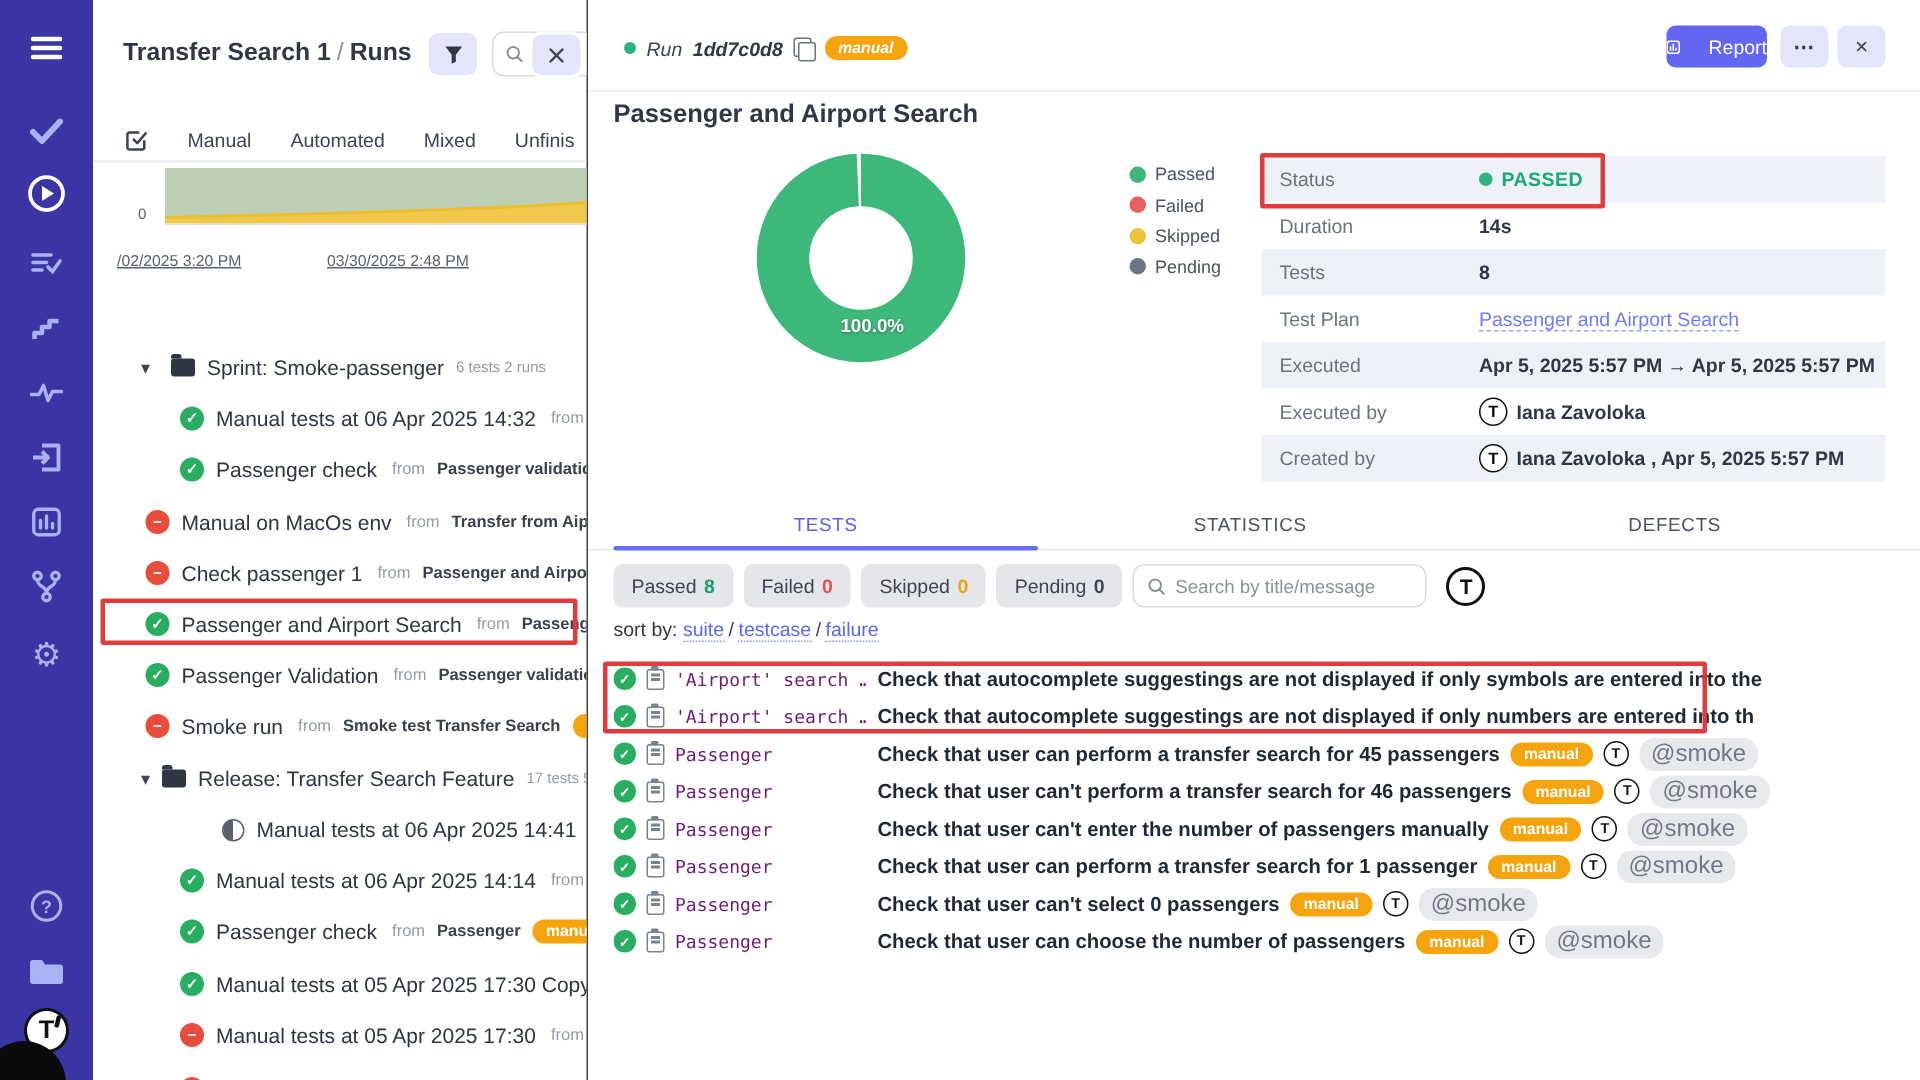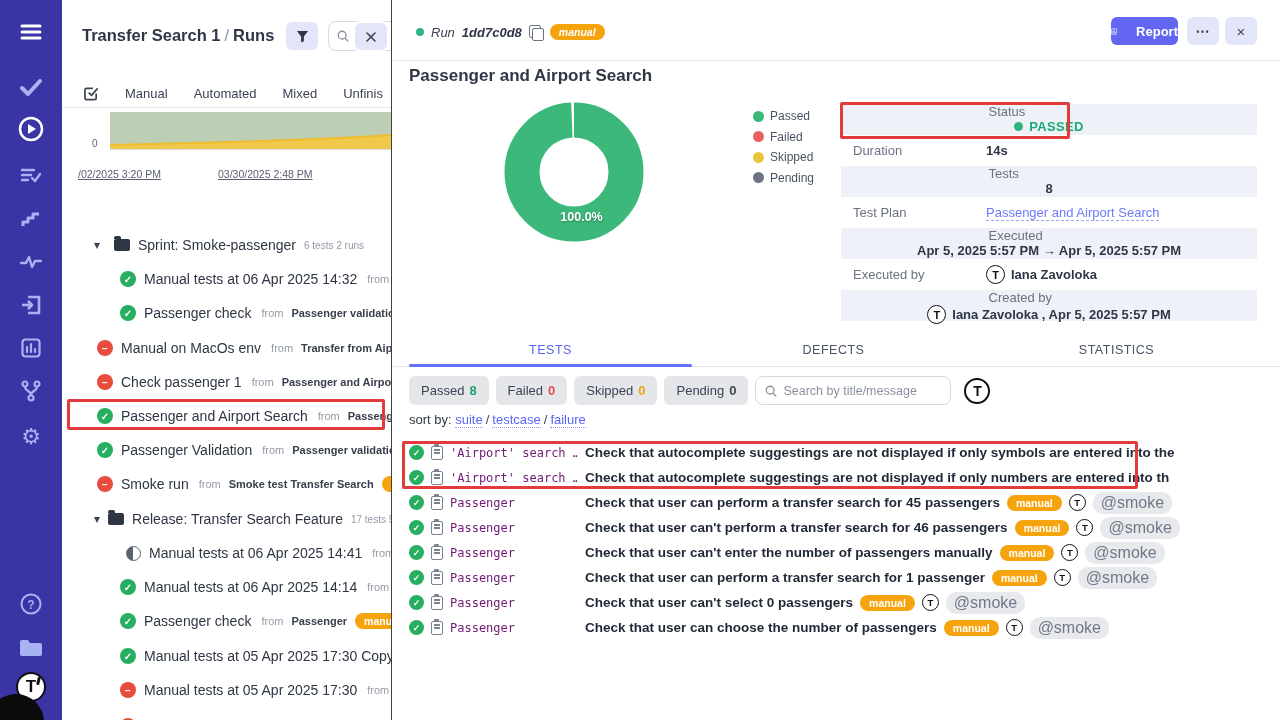--- a/index.html
+++ b/index.html
@@ -56,37 +56,37 @@
   
   .main { position:absolute; left:393px; top:0; width:887px; height:720px; background:#fff; }
   .topbar { position:absolute; left:0; top:0; width:887px; height:61px; border-bottom:1px solid #e8eaef; }
   .run-line { position:absolute; left:23px; top:24px; display:flex; align-items:center; gap:7px; font-size:13px; color:#3c4354;font-style:italic;}
   .dot-green { width:8px; height:8px; border-radius:50%; background:#2eb47c; }
   .run-id { font-weight:bold; color:#2f3747; }
   .copy-ic { width:14px; height:14px; position:relative; }
   .copy-ic:before,.copy-ic:after { content:""; position:absolute; width:10px; height:11px; border:1.5px solid #6b7280; border-radius:2px; background:#fff;}
   .copy-ic:before { left:0; top:0;} .copy-ic:after { left:3px; top:3px;}
   .btn-report { position:absolute; left:718px; top:17px; width:67px; height:28px; background:#6366f1; color:#fff;
-    border:none; border-radius:6px; font-size:13px; font-weight:bold; display:flex; align-items:center; justify-content:center; gap:19px; cursor:pointer;}
+    border:none; border-radius:6px; font-size:13px; font-weight:normal; display:flex; align-items:center; justify-content:center; gap:19px; cursor:pointer;}
   .btn-more { left:794px; top:17px; width:32px; height:28px; font-size:14px; color:#2f3747; font-weight:bold; letter-spacing:1px;}
   .btn-close { left:832px; top:17px; width:32px; height:28px; font-size:15px; color:#3c4354; }
   .page-title { position:absolute; left:16px; top:66px; font-size:17px; font-weight:bold; color:#2f3747; }
 
   
   .donut { position:absolute; left:108px; top:97px; }
   .donut-label { position:absolute; left:146px; top:210px; width:85px; text-align:center; color:#fff; font-weight:bold;
     font-size:12.5px; text-shadow:0 1px 2px rgba(0,0,0,.35); }
   .legend { position:absolute; left:360px; top:109px; display:flex; flex-direction:column; gap:6.5px; }
   .leg-item { display:flex; align-items:center; gap:6px; font-size:12px; color:#4a5263; }
   .leg-dot { width:11px; height:11px; border-radius:50%; flex:none;}
 
   
   .summary { position:absolute; left:448px; top:104px; width:416px; }
   .srow { display:flex; align-items:center; height:31px; font-size:13px; }
-  .srow.shade { background:#eef1f8;flex-direction:column; }
+  .srow.shade { background:#eef1f8; }
   .srow .slabel { width:145px; padding-left:12px; color:#6b7280; }
   .srow .sval { font-weight:bold; color:#2f3747; display:flex; align-items:center; gap:6px; }
   .sval .dot-green { width:9px; height:9px; }
   .sval.passed { color:#18ab72; letter-spacing:.3px;}
   .sval a { color:#6c7bfa; font-weight:normal; text-decoration:none; border-bottom:1px dashed #9aa5f5; cursor:pointer;}
   .mini-avatar { width:19px; height:19px; border-radius:50%; border:1.5px solid #111; background:#fff; color:#111;
     display:inline-flex; align-items:center; justify-content:center; font-size:11px; font-weight:bold; flex:none;}
 
   
   .mtabs { position:absolute; left:0; top:338px; width:887px; height:29px; border-bottom:1px solid #e6e8ec; display:flex; padding-left:16px;}
@@ -319,21 +319,21 @@
         <span class="from-lab">from</span>
         <span class="from-suite">Smoke test Transfer Search</span>
         <span class="badge">manual</span>
       </div>
       <div class="trow" style="top:506px; padding-left:32px;">
         <span class="chev">▾</span>
           <span class="folder-ic"></span>
         <span class="title">Release: Transfer Search Feature</span>
         <span class="meta">17 tests  5</span>
       </div>
-      <div class="trow" style="top:540px; padding-left:64px;">
+      <div class="trow" style="top:540px; padding-left:86px;">
         <span class="stat prog"></span>
         <span class="title">Manual tests at 06 Apr 2025 14:41</span>
         <span class="from-lab">from</span>
 
       </div>
       <div class="trow" style="top:574px; padding-left:58px;">
         <span class="stat pass">✓</span>
         <span class="title">Manual tests at 06 Apr 2025 14:14</span>
         <span class="from-lab">from</span>
 
@@ -453,22 +453,22 @@
         <span class="slabel">Created by</span>
         <span class="sval">
             <span class="mini-avatar">T</span>
             <span>Iana Zavoloka , Apr 5, 2025 5:57 PM</span>
           </span>
       </div>
     </div>
 
     <div class="mtabs">
       <span class="mtab active">TESTS</span>
+      <span class="mtab">STATISTICS</span>
       <span class="mtab">DEFECTS</span>
-      <span class="mtab">STATISTICS</span>
     </div>
 
     <div class="chips">
       <button class="chip">
           <span>Passed</span>
           <span class="cnt-green">8</span>
         </button>
       <button class="chip">
           <span>Failed</span>
           <span class="cnt-red">0</span>

